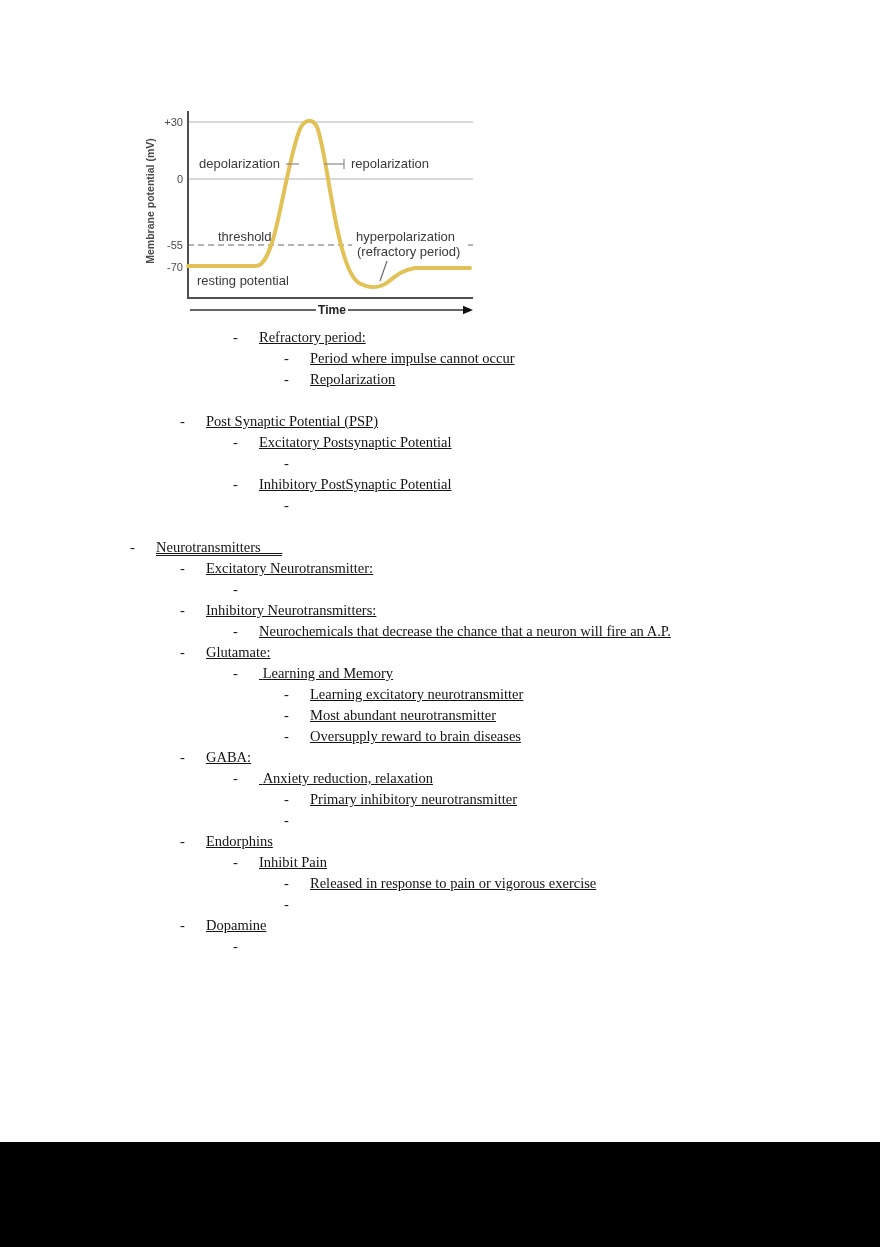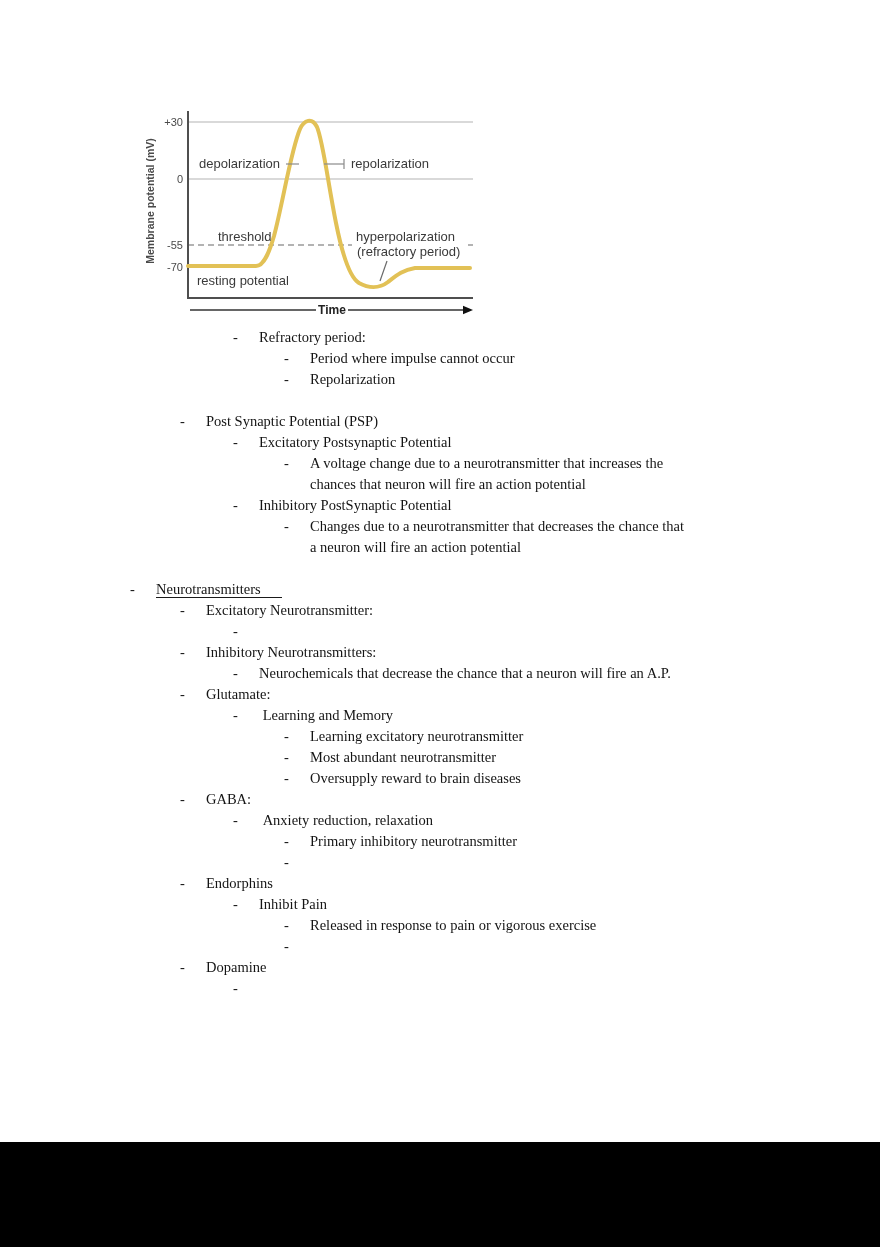--- a/index.html
+++ b/index.html
@@ -3,21 +3,21 @@
 <meta charset="utf-8">
 <style>
   html,body{margin:0;padding:0;}
   body{width:880px;height:1247px;background:#ffffff;overflow:hidden;
        font-family:"Liberation Serif","DejaVu Serif",serif;color:#141414;}
   .page{position:relative;width:880px;height:1247px;background:#ffffff;}
   .figure{position:absolute;left:140px;top:105px;}
   .outline{position:absolute;left:0;top:327px;width:880px;font-size:14.5px;line-height:21px;}
   .row{display:flex;align-items:flex-start;}
   .row .dash{flex:0 0 26px;}
-  .row .txt{white-space:pre-wrap;}
+  .row .txt{white-space:pre-wrap;text-decoration:underline;}
   .lvl1{padding-left:130px;}
   .lvl2{padding-left:180px;}
   .lvl3{padding-left:233px;}
   .lvl4{padding-left:284px;}
   .spacer{height:21px;}
   .u{border-bottom:1.2px solid #1a1a1a;}
   .footer-bar{position:absolute;left:0;top:1142px;width:880px;height:105px;background:#000000;}
   svg text{font-family:"Liberation Sans","DejaVu Sans",sans-serif;}
   .lbl{font-size:13px;fill:#3a3a3a;}
   .tick{font-size:11px;fill:#4a4a4a;}
@@ -83,31 +83,27 @@
       <div class="row lvl2">
         <span class="dash">-</span>
         <div class="txt">Post Synaptic Potential (PSP)</div>
       </div>
       <div class="row lvl3">
         <span class="dash">-</span>
         <div class="txt">Excitatory Postsynaptic Potential</div>
       </div>
       <div class="row lvl4">
         <span class="dash">-</span>
-        <div class="txt">A voltage change due to a neurotransmitter that increases the
-chances that neuron will fire an action potential</div>
       </div>
       <div class="row lvl3">
         <span class="dash">-</span>
         <div class="txt">Inhibitory PostSynaptic Potential</div>
       </div>
       <div class="row lvl4">
         <span class="dash">-</span>
-        <div class="txt">Changes due to a neurotransmitter that decreases the chance that
-a neuron will fire an action potential</div>
       </div>
       <div class="spacer"></div>
       <div class="row lvl1">
         <span class="dash">-</span>
         <div class="txt"><span class="u">Neurotransmitters      </span></div>
       </div>
       <div class="row lvl2">
         <span class="dash">-</span>
         <div class="txt">Excitatory Neurotransmitter:</div>
       </div>

